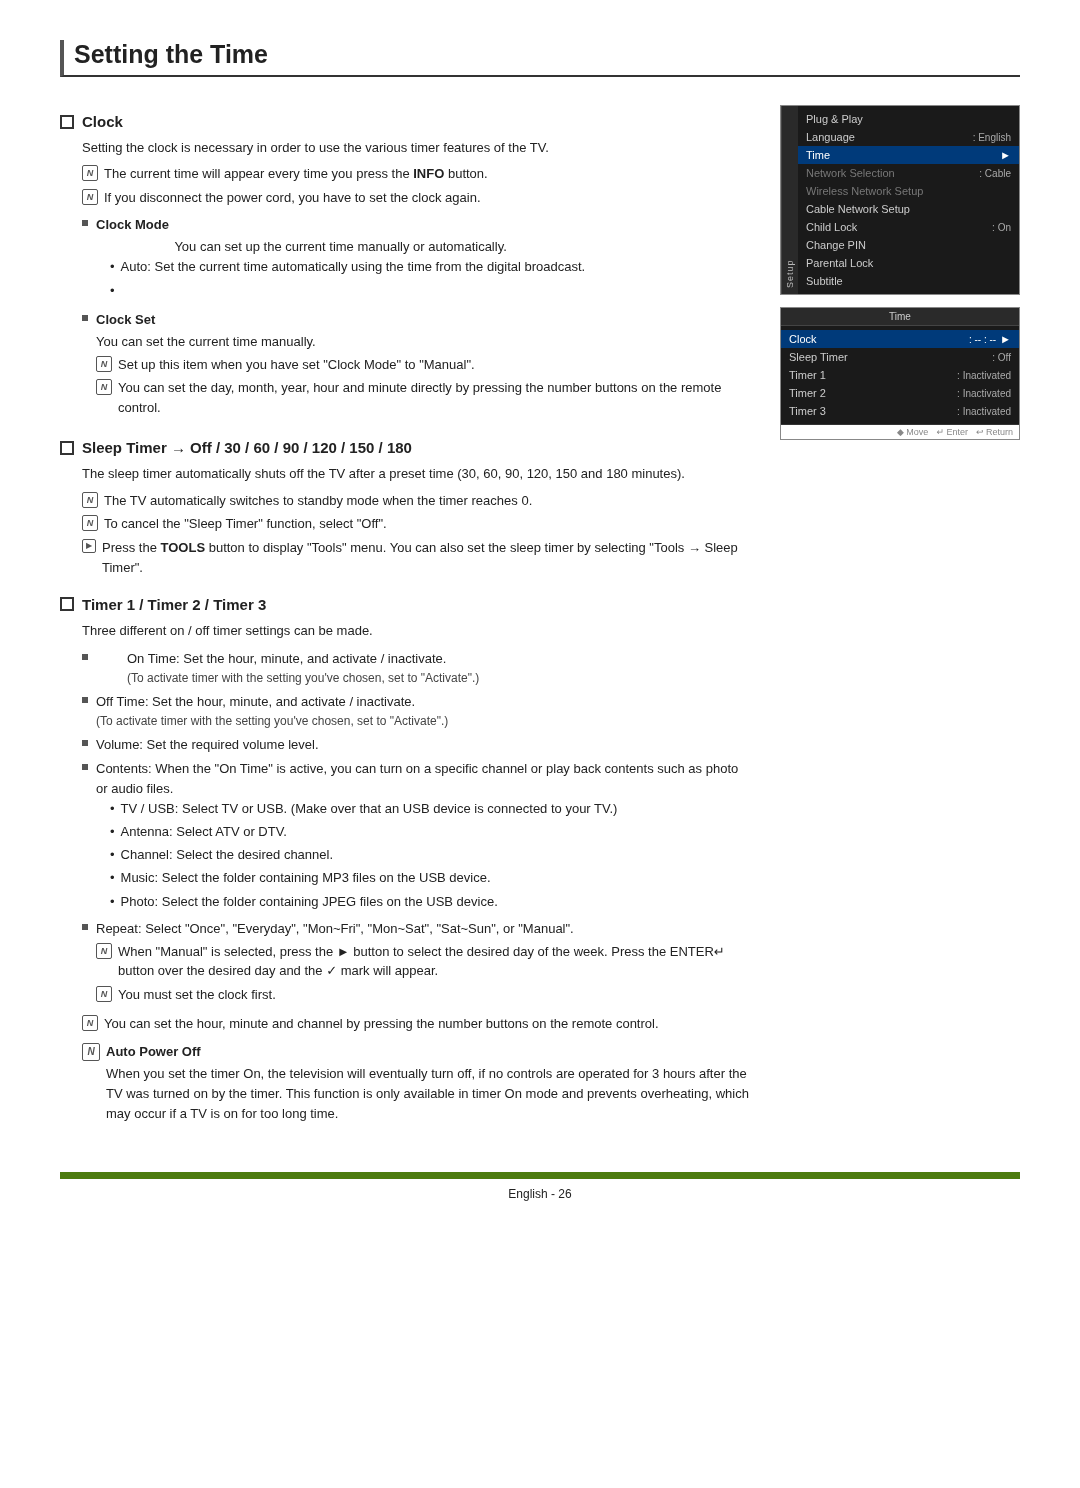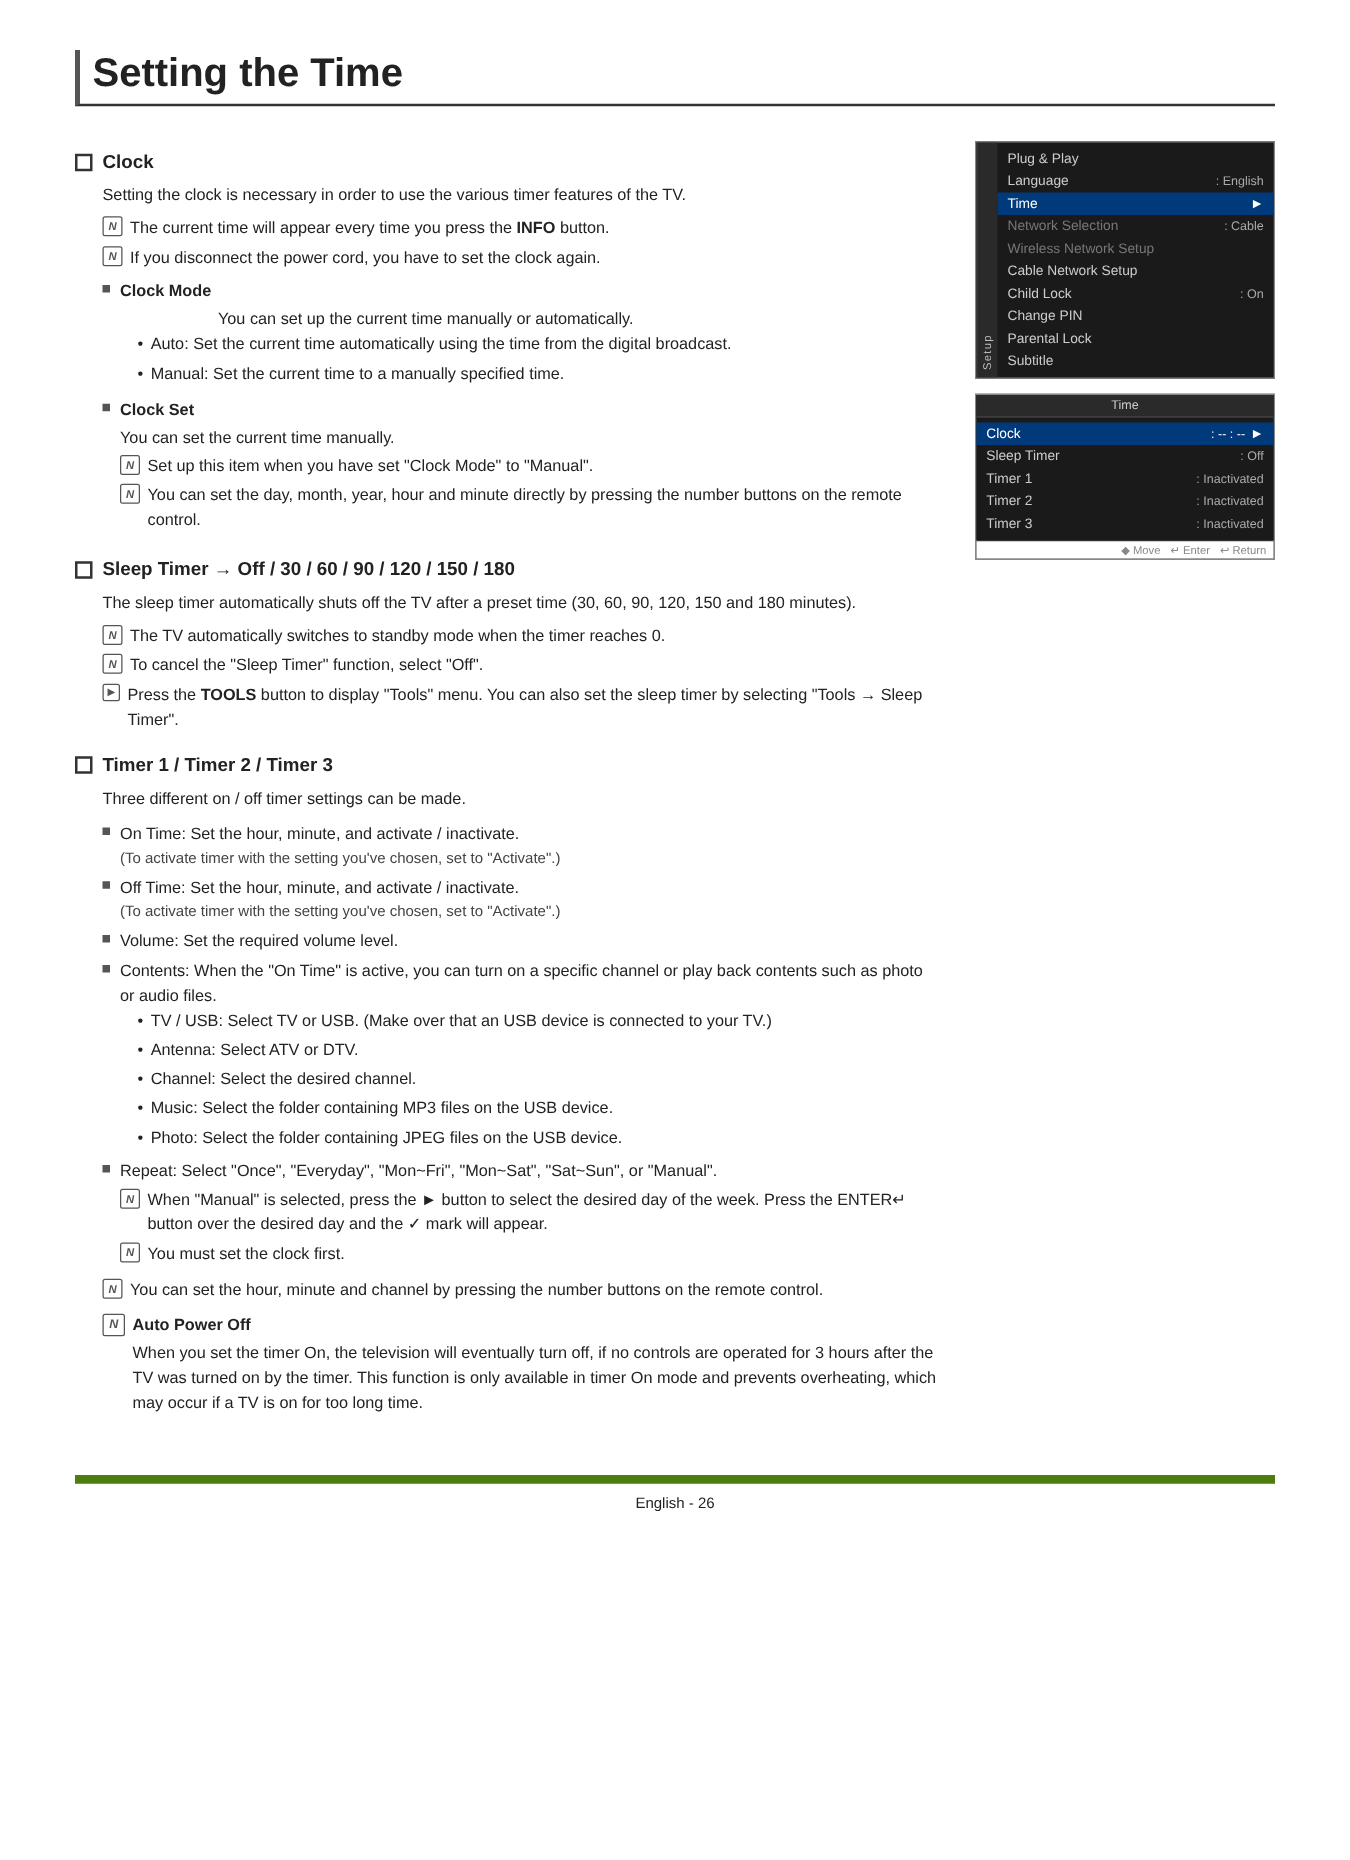--- a/index.html
+++ b/index.html
@@ -6,21 +6,21 @@
     body {
       font-family: Arial, sans-serif;
       font-size: 13px;
       color: #222;
       background: #fff;
       width: 1080px;
       min-height: 1488px;
       padding: 40px 60px 40px 60px;
     }
     .page-title {
-      font-size: 32px;
+      font-size: 25px;
       font-weight: bold;
       border-bottom: 2px solid #333;
       padding-bottom: 6px;
       margin-bottom: 18px;
       padding-left: 10px;
       border-left: 4px solid #555;
     }
     .main-layout {
       display: flex;
       gap: 30px;
@@ -234,21 +234,20 @@
         <span class="bullet-square"></span>
         <div>
           <span class="bold">Clock Mode</span>
           <div style="margin-top:2px;text-align:center;">You can set up the current time manually or automatically.</div>
           <div class="sub-bullet">
             <span class="sub-bullet-dot">•</span>
             <span>Auto: Set the current time automatically using the time from the digital broadcast.</span>
           </div>
           <div class="sub-bullet">
             <span class="sub-bullet-dot">•</span>
-            <span>Manual: Set the current time to a manually specified time.</span>
           </div>
         </div>
       </div>
 
       <div class="bullet-item" style="margin-top:6px;">
         <span class="bullet-square"></span>
         <div>
           <span class="bold">Clock Set</span>
           <div style="margin-top:2px;">You can set the current time manually.</div>
           <div class="note-item" style="margin-top:3px;">
@@ -283,21 +282,21 @@
       </div>
     </div>
 
     <div class="section-heading">
       <span class="checkbox-icon"></span>
       <span>Timer 1 / Timer 2 / Timer 3</span>
     </div>
     <div class="section-body">
       <p style="margin-bottom:8px;">Three different on / off timer settings can be made.</p>
 
-      <div class="bullet-item" style="margin-bottom:4px;">
+      <div class="bullet-item" style="margin-bottom:4px;gap:31px;">
         <span class="bullet-square"></span>
         <div>
           <span>On Time: Set the hour, minute, and activate / inactivate.</span>
           <div style="color:#444;font-size:12px;">(To activate timer with the setting you've chosen, set to "Activate".)</div>
         </div>
       </div>
 
       <div class="bullet-item" style="margin-bottom:4px;">
         <span class="bullet-square"></span>
         <div>

